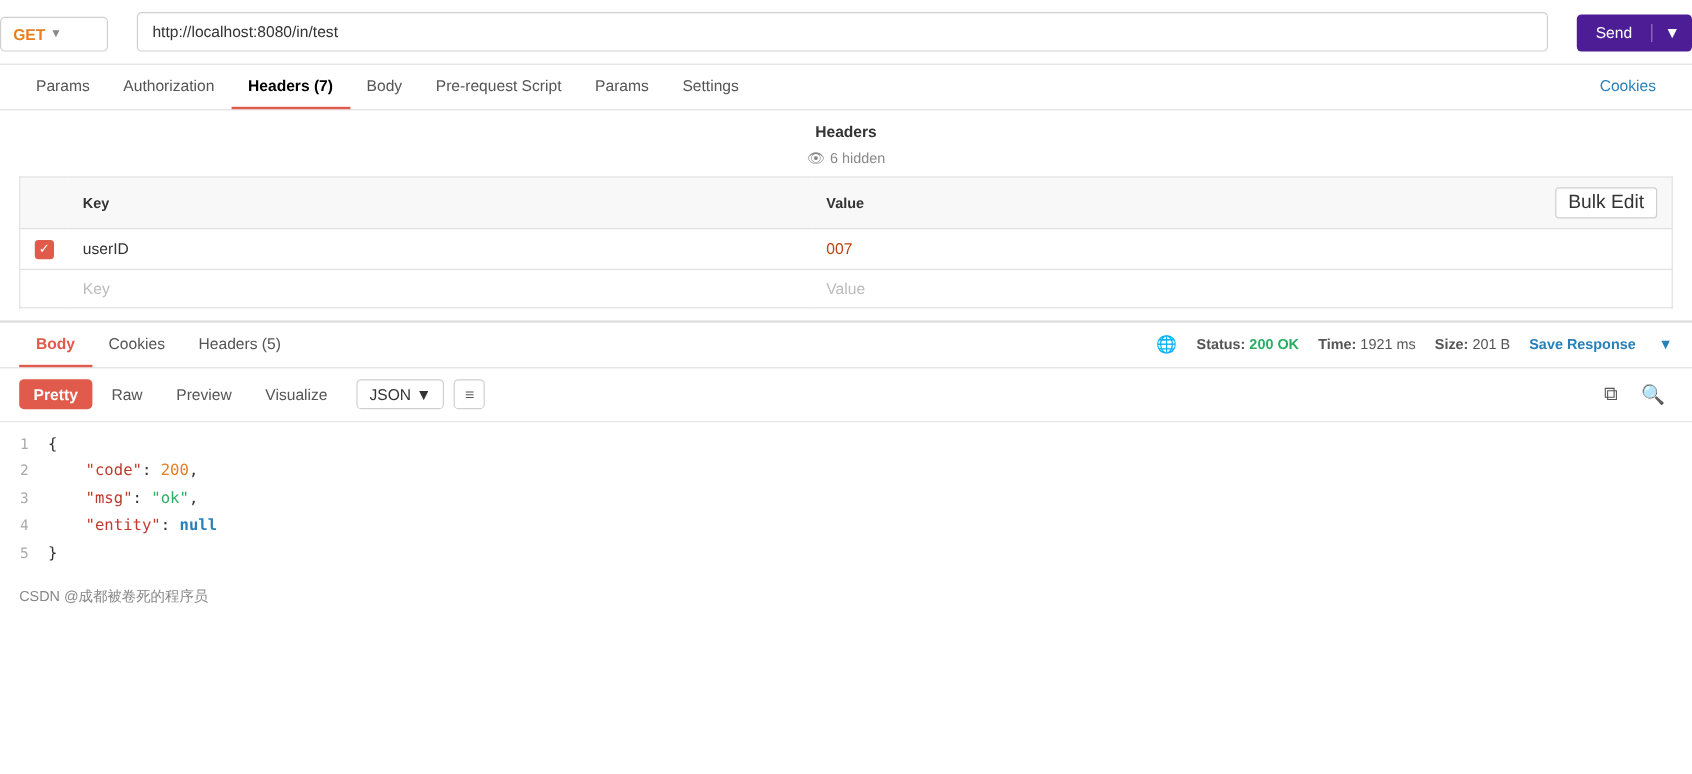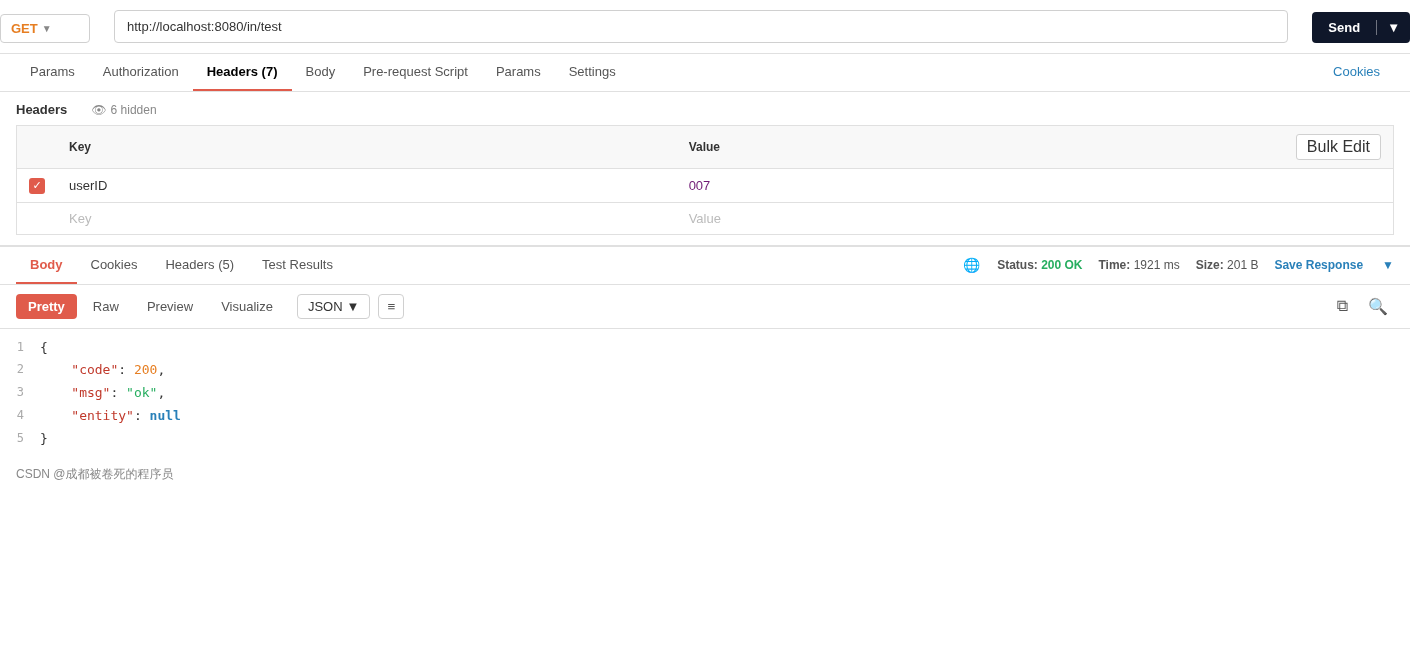--- a/index.html
+++ b/index.html
@@ -43,28 +43,28 @@
       border: 1.5px solid #d0d0d0;
       border-radius: 4px;
       font-size: 13px;
       color: #333;
       outline: none;
     }
 
     .send-btn {
       display: flex;
       align-items: center;
-      background: #0f172a;
+      background: #4c1d95;
       color: #fff;
       border: none;
       border-radius: 4px;
       padding: 8px 0;
       cursor: pointer;
       font-size: 13px;
-      font-weight: 700;
+      font-weight: 400;
     }
 
     .send-btn .send-label {
       padding: 0 16px;
     }
 
     .send-btn .send-chevron {
       border-left: 1px solid rgba(255,255,255,0.4);
       padding: 0 10px;
     }
@@ -97,22 +97,23 @@
       color: #2980b9;
     }
 
     .headers-section {
       padding: 10px 16px 0;
     }
 
     .headers-label-row {
       display: flex;
       align-items: center;
-      gap: 24px;
+      gap: 8px;
       margin-bottom: 8px;
+      flex-direction: column;
     }
 
     .headers-label {
       font-weight: 600;
       color: #333;
       font-size: 13px;
     }
 
     .hidden-badge {
       display: flex;
@@ -194,21 +195,21 @@
 
     .key-value-text {
       color: #333;
     }
 
     .placeholder-text {
       color: #bbb;
     }
 
     .value-007 {
-      color: #701a75;
+      color: #c2410c;
     }
 
     
     .response-section {
       margin-top: 10px;
       border-top: 2px solid #e0e0e0;
     }
 
     .response-tabs-row {
       display: flex;
@@ -441,21 +442,20 @@
       </tr>
     </tbody>
   </table>
 </div>
 
 <div class="response-section">
   <div class="response-tabs-row">
     <div class="response-tab active">Body</div>
     <div class="response-tab">Cookies</div>
     <div class="response-tab">Headers (5)</div>
-    <div class="response-tab">Test Results</div>
 
     <div class="response-status-row">
       <span class="globe-icon">🌐</span>
       <span>
         <span class="status-label">Status:</span>
         <span class="status-ok">200 OK</span>
       </span>
       <span>
         <span class="status-label">Time:</span>
         <span>1921 ms</span>

